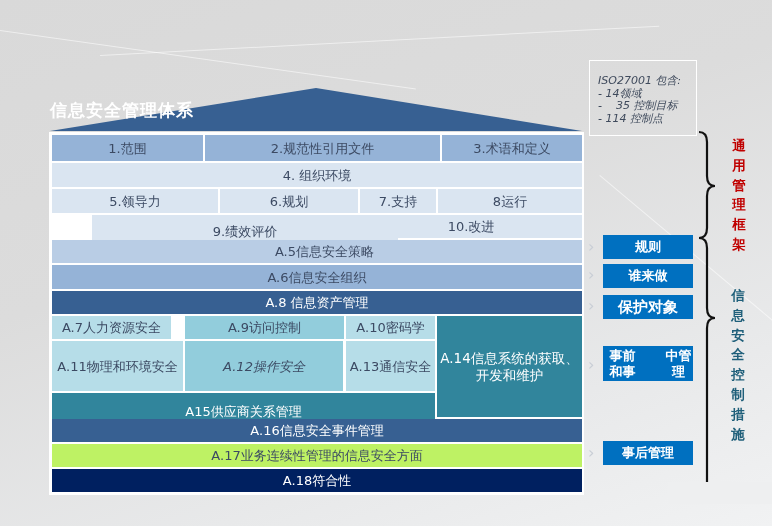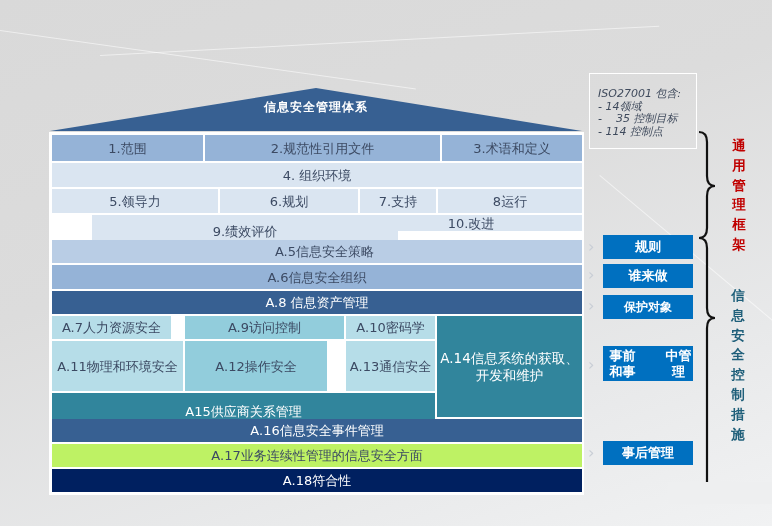--- a/index.html
+++ b/index.html
@@ -5,22 +5,22 @@
   * { box-sizing: border-box; margin: 0; padding: 0; }
   html, body { width: 772px; height: 526px; overflow: hidden; }
   body {
     position: relative;
     font-family: "DejaVu Sans", "Liberation Sans", sans-serif;
     background: linear-gradient(160deg, #d9d9d9 0%, #dcdcdc 40%, #e8e9ea 75%, #f1f2f3 100%);
   }
   .bg-line { position: absolute; height: 1px; background: rgba(255,255,255,0.55); transform-origin: 0 0; }
   .roof { position: absolute; left: 50px; top: 88px; width: 532px; height: 44px; }
   .roof-title {
-    position: absolute; left: 50px; top: 99px; width: 532px; text-align: center;
-    color: #ffffff; font-weight: bold; font-size: 12px; letter-spacing: 1px;
+    position: absolute; left: 50px; top: 99px; width: 532px; 
+    color: #ffffff; font-weight: bold; font-size: 17px; letter-spacing: 1px;
   }
   .table-frame {
     position: absolute; left: 49px; top: 132px; width: 535px; height: 363px; background: #ffffff;
   }
   .cell {
     position: absolute; display: flex; align-items: center; justify-content: center;
     text-align: center; font-size: 13px; line-height: 17px; color: #3c4a63;
   }
   .c-row1 { background: #95b3d7; }
   .c-light { background: #dae5f1; }
@@ -33,21 +33,21 @@
   .c-a11 { background: #b6dde8; }
   .c-a12 { background: #92cddc; }
   .c-a13 { background: #b6dde8; }
   .c-a14 { background: #31859c; color: #ffffff; font-size: 13.5px; }
   .c-a15 { background: #31859c; color: #ffffff; }
   .c-a16 { background: #376092; color: #ffffff; }
   .c-a17 { background: #bef264; color: #3c4a63; }
   .c-a18 { background: #002060; color: #ffffff; }
 
   .iso-box {
-    position: absolute; left: 589px; top: 73px; width: 108px; height: 76px;
+    position: absolute; left: 589px; top: 60px; width: 108px; height: 76px;
     border: 1.5px solid #ffffff; padding: 14px 12px 0 8px;
     font-style: italic; font-size: 11px; line-height: 12.5px; color: #3f4a5c;
   }
   .iso-line { white-space: pre; }
   .side-box {
     position: absolute; left: 603px; width: 90px; background: #0070c0; color: #ffffff;
     font-weight: bold; font-size: 13px; display: flex; align-items: center; justify-content: center;
     text-align: center; line-height: 16px;
   }
   .chev {
@@ -80,32 +80,32 @@
 <div class="cell c-row1" style="left:442px;top:135px;width:140px;height:26px;">3.术语和定义</div>
 
 <div class="cell c-light" style="left:52px;top:163px;width:530px;height:24px;">4. 组织环境</div>
 
 <div class="cell c-light" style="left:52px;top:189px;width:166px;height:24px;">5.领导力</div>
 <div class="cell c-light" style="left:220px;top:189px;width:138px;height:24px;">6.规划</div>
 <div class="cell c-light" style="left:360px;top:189px;width:76px;height:24px;">7.支持</div>
 <div class="cell c-light" style="left:438px;top:189px;width:144px;height:24px;">8运行</div>
 
 <div class="cell c-light" style="left:52px;top:215px;width:306px;height:32px;margin-left:40px;">9.绩效评价</div>
-<div class="cell c-light" style="left:360px;top:215px;width:222px;height:16px;">10.改进</div>
+<div class="cell c-light" style="left:360px;top:215px;width:222px;height:23px;">10.改进</div>
 
 <div class="cell c-a5" style="left:52px;top:240px;width:530px;height:23px;padding-left:15px;">A.5信息安全策略</div>
 <div class="cell c-a6" style="left:52px;top:265px;width:530px;height:24px;">A.6信息安全组织</div>
 <div class="cell c-a8" style="left:52px;top:291px;width:530px;height:23px;">A.8 信息资产管理</div>
 
 <div class="cell c-a7" style="left:52px;top:316px;width:119px;height:23px;">A.7人力资源安全</div>
 <div class="cell c-a9" style="left:185px;top:316px;width:159px;height:23px;">A.9访问控制</div>
 <div class="cell c-a10" style="left:346px;top:316px;width:89px;height:23px;">A.10密码学</div>
 
 <div class="cell c-a11" style="left:52px;top:341px;width:131px;height:50px;">A.11物理和环境安全</div>
-<div class="cell c-a12" style="left:185px;top:341px;width:142px;height:50px;">A.12操作安全</div>
+<div class="cell c-a12" style="left:185px;top:341px;width:158px;height:50px;font-style:italic;">A.12操作安全</div>
 <div class="cell c-a13" style="left:346px;top:341px;width:89px;height:50px;">A.13通信安全</div>
 
 <div class="cell c-a14" style="left:437px;top:316px;width:145px;height:101px;flex-direction:column;">
   <span>A.14信息系统的获取、</span>
   <span>开发和维护</span>
 </div>
 
 <div class="cell c-a15" style="left:52px;top:393px;width:383px;height:36px;">A15供应商关系管理</div>
 <div class="cell c-a16" style="left:52px;top:419px;width:530px;height:23px;">A.16信息安全事件管理</div>
 <div class="cell c-a17" style="left:52px;top:444px;width:530px;height:23px;">A.17业务连续性管理的信息安全方面</div>
@@ -119,21 +119,21 @@
 </div>
 
 <div class="chev" style="top:239px;">›</div>
 <div class="chev" style="top:267px;">›</div>
 <div class="chev" style="top:298px;">›</div>
 <div class="chev" style="top:357px;">›</div>
 <div class="chev" style="top:445px;">›</div>
 
 <div class="side-box" style="top:235px;height:24px;">规则</div>
 <div class="side-box" style="top:264px;height:24px;">谁来做</div>
-<div class="side-box" style="top:295px;height:24px;font-size:12px;">保护对象</div>
+<div class="side-box" style="top:295px;height:24px;font-size:15px;">保护对象</div>
 <div class="side-box" style="top:346px;height:35px;flex-direction:row;">
   <span>事前和事</span>
   <span style="padding-left:22px;">中管理</span>
 </div>
 <div class="side-box" style="top:441px;height:24px;">事后管理</div>
 
 <svg class="brace" viewBox="0 0 30 370">
   <path d="M4,4 Q12,4 12,14 L12,48 Q12,58 20,58 Q12,58 12,68 L12,100 Q12,110 4,110 Q12,110 12,120 L12,180 Q12,190 20,190 Q12,190 12,200 L12,370" fill="none" stroke="#111111" stroke-width="2.2"></path>
 </svg>
 

